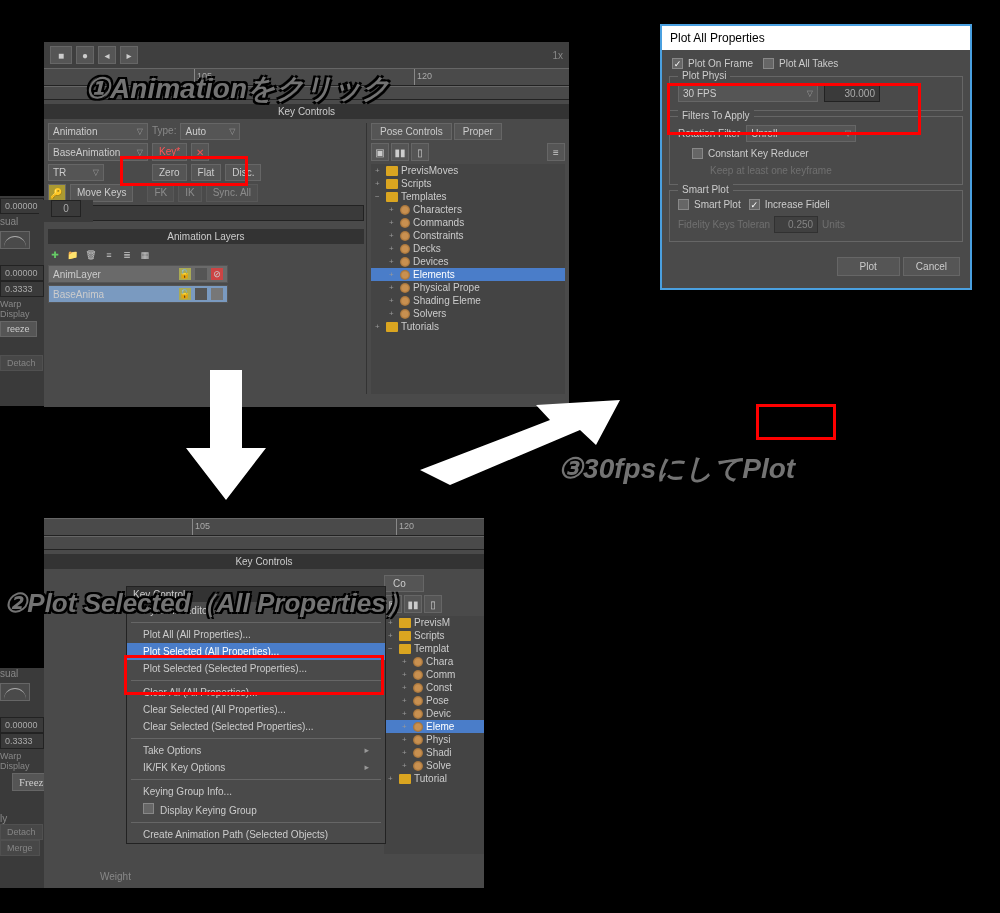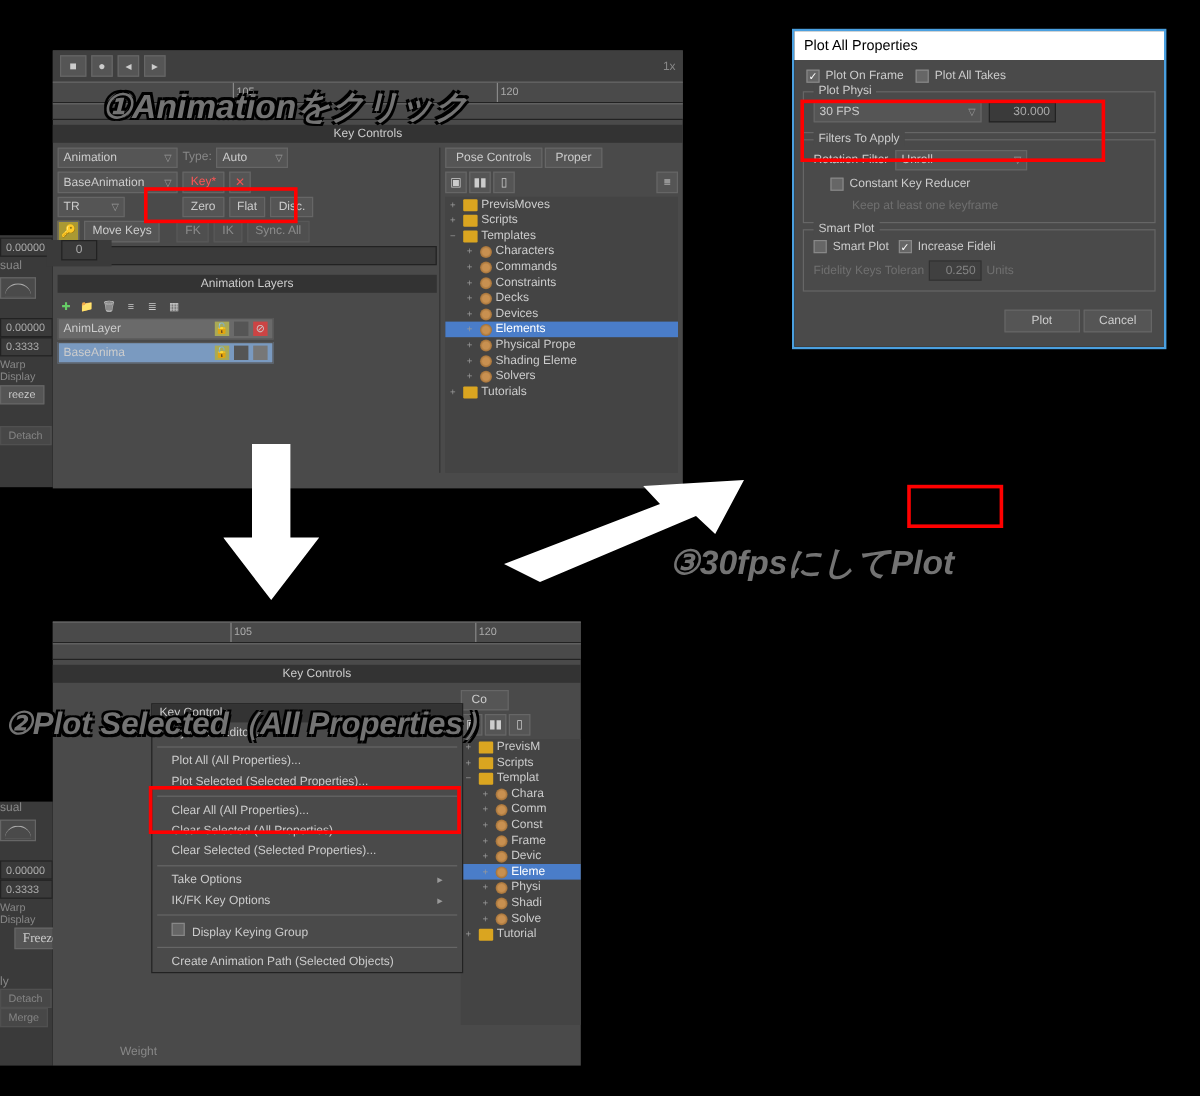--- a/index.html
+++ b/index.html
@@ -264,29 +264,31 @@
   </div>
   <div class="ruler" style="height:14px;"></div>
 
   <div style="background:#333; padding:2px 0; text-align:center; font-size:10px; margin-top:4px;">Key Controls</div>
 
   <div style="position:absolute; left:82px; top:68px; width:260px; background:#4a4a4a; border:1px solid #222; z-index:10;" id="menu2">
       <div style="background: rgb(51, 51, 51); padding: 2px 6px; font-size: 10px; color: rgb(204, 204, 204);">Key Controls</div>
       <div class="menu-item"><span>Dynamic Editor...</span></div>
       <div class="menu-sep"></div>
       <div class="menu-item"><span>Plot All (All Properties)...</span></div>
+      <div class="menu-item sel"><span>Plot Selected (All Properties)...</span></div>
       <div class="menu-item"><span>Plot Selected (Selected Properties)...</span></div>
       <div class="menu-sep"></div>
       <div class="menu-item"><span>Clear All (All Properties)...</span></div>
       <div class="menu-item"><span>Clear Selected (All Properties)...</span></div>
       <div class="menu-item"><span>Clear Selected (Selected Properties)...</span></div>
       <div class="menu-sep"></div>
       <div class="menu-item menu-arrow"><span>Take Options</span></div>
       <div class="menu-item menu-arrow"><span>IK/FK Key Options</span></div>
       <div class="menu-sep"></div>
+      <div class="menu-item"><span>Keying Group Info...</span></div>
       <div class="menu-item"><span class="cb-box" style="margin-right: 6px;"></span><span>Display Keying Group</span></div>
       <div class="menu-sep"></div>
       <div class="menu-item"><span>Create Animation Path (Selected Objects)</span></div>
     </div>
 
   <div style="position:absolute; right:0; top:57px; width:100px; height:300px;">
     <div style="display:flex; gap:2px;">
       <span class="tab" style="width:40px;">Co</span>
     </div>
     <div style="display:flex; gap:2px; margin:3px 0;">
@@ -321,21 +323,21 @@
           <span>Comm</span>
         </div>
         <div class="tree-row" style="padding-left: 18px;">
           <span class="tree-toggle">+</span>
           <span class="node-icon"></span>
           <span>Const</span>
         </div>
         <div class="tree-row" style="padding-left: 18px;">
           <span class="tree-toggle">+</span>
           <span class="node-icon"></span>
-          <span>Frame</span>
+          <span>Pose</span>
         </div>
         <div class="tree-row" style="padding-left: 18px;">
           <span class="tree-toggle">+</span>
           <span class="node-icon"></span>
           <span>Devic</span>
         </div>
         <div class="tree-row sel" style="padding-left: 18px;">
           <span class="tree-toggle">+</span>
           <span class="node-icon"></span>
           <span>Eleme</span>

